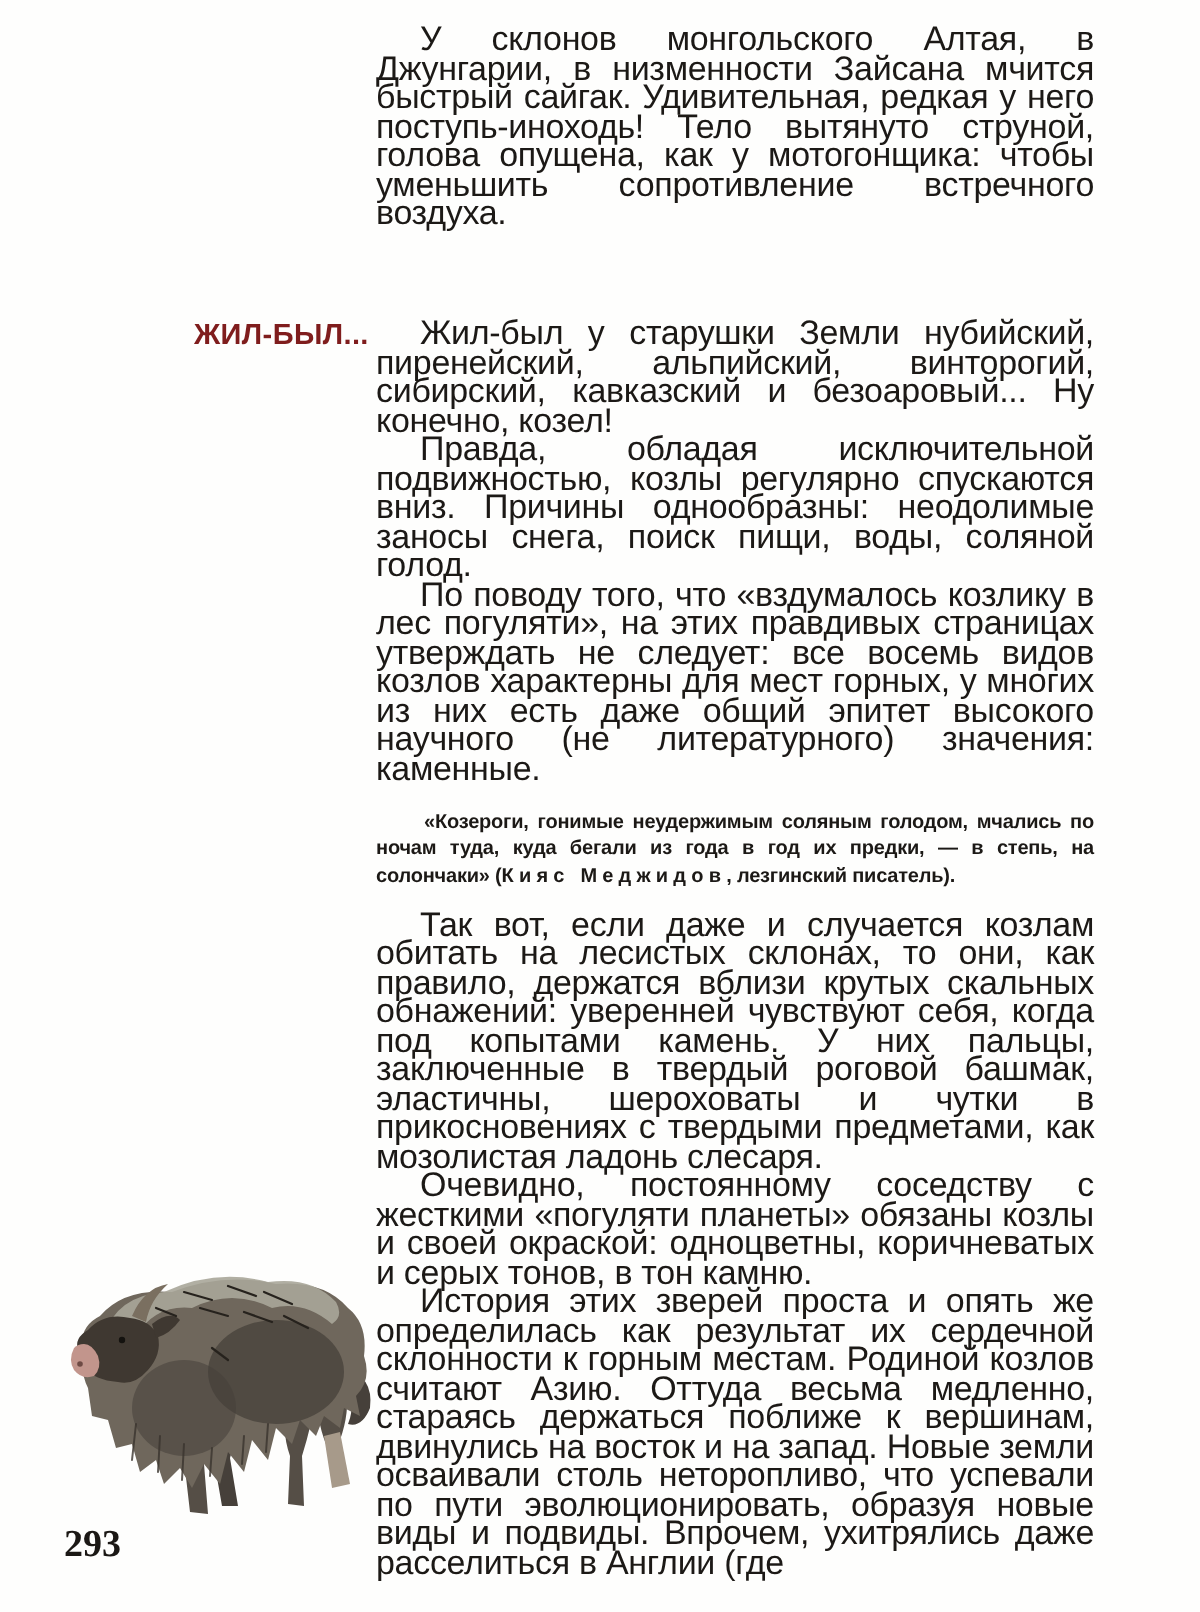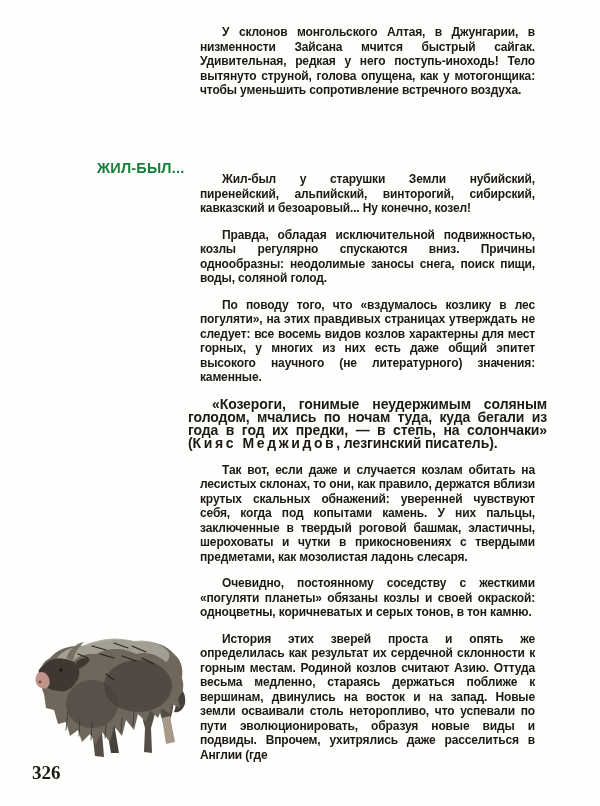--- a/index.html
+++ b/index.html
@@ -6,46 +6,46 @@
   .page {
     position:relative;
     width:600px; height:806px;
     background:#fefefd;
     overflow:hidden;
     font-family:"Liberation Sans", sans-serif;
     color:#1c1916;
   }
   
   .bp {
-    margin:12px;
+    margin:0;
     text-align:justify;
     text-indent:22px;
-    font-weight:bold;
-    font-size:12px;
+    font-weight:normal;
+    font-size:17px;
     line-height:14.5px;
     letter-spacing:-0.15px;
   }
   .intro {
     position:absolute; left:188px; top:13px; width:359px;
   }
   .section-heading {
     position:absolute; left:97px; top:161px;
     font-weight:bold; font-size:14.5px; line-height:1;
-    letter-spacing:0.2px; color:#15803d;
+    letter-spacing:0.2px; color:#7f1d1d;
     white-space:nowrap;
   }
   .section-col {
     position:absolute; left:188px; top:160px; width:359px;
   }
   .quote {
     margin:13px 0 11px 0;
     text-align:justify;
     text-indent:24px;
     font-weight:bold;
-    font-size:14px;
+    font-size:10px;
     line-height:13.3px;
     letter-spacing:-0.1px;
   }
   .quote .author { letter-spacing:2.6px; }
   .pagenum {
     position:absolute; left:32px; top:763px;
     font-family:"Liberation Serif", serif;
     font-weight:bold; font-size:19px; line-height:1;
     color:#1b1815;
   }
@@ -122,15 +122,15 @@
     <g stroke="#3a342e" stroke-width="1" stroke-linecap="round" opacity="0.8">
       <line x1="34" y1="78" x2="32" y2="96"></line>
       <line x1="46" y1="84" x2="45" y2="102"></line>
       <line x1="58" y1="88" x2="57" y2="106"></line>
       <line x1="72" y1="90" x2="71" y2="104"></line>
       <line x1="88" y1="84" x2="87" y2="98"></line>
       <line x1="100" y1="78" x2="99" y2="92"></line>
     </g>
   </svg>
 
-  <div class="pagenum">326</div>
+  <div class="pagenum">293</div>
 
 </div>
 
 </body></html>

